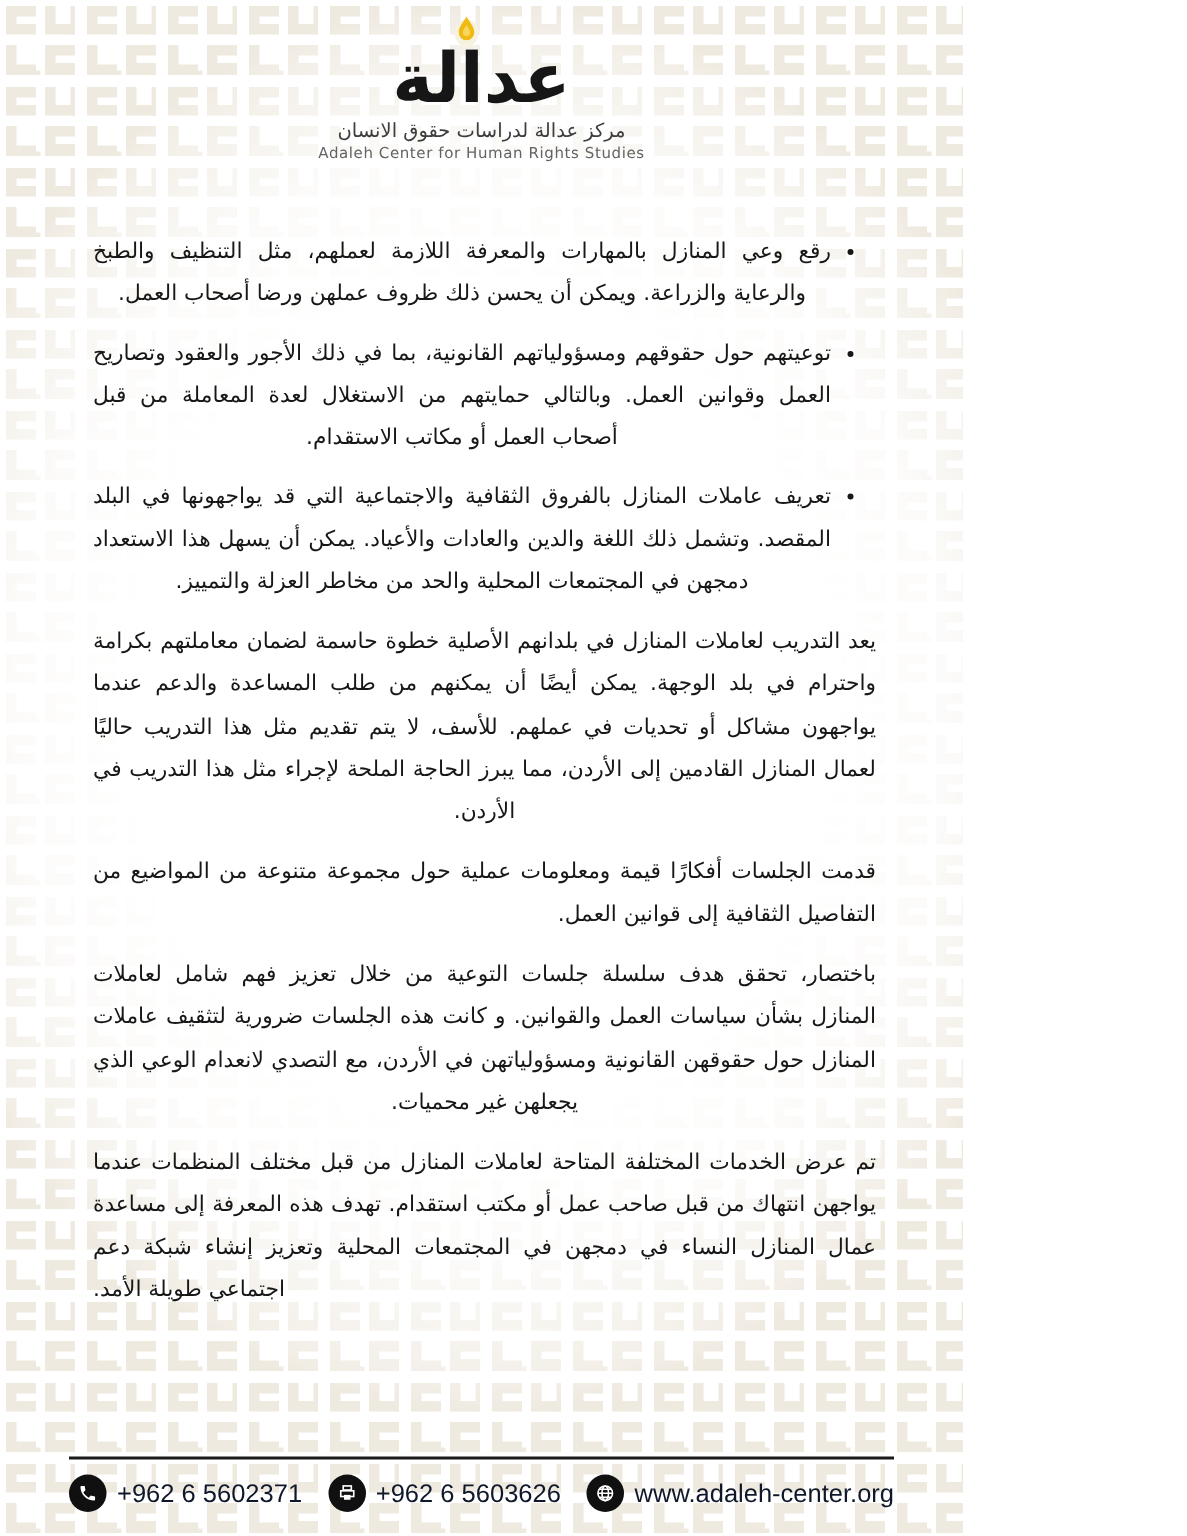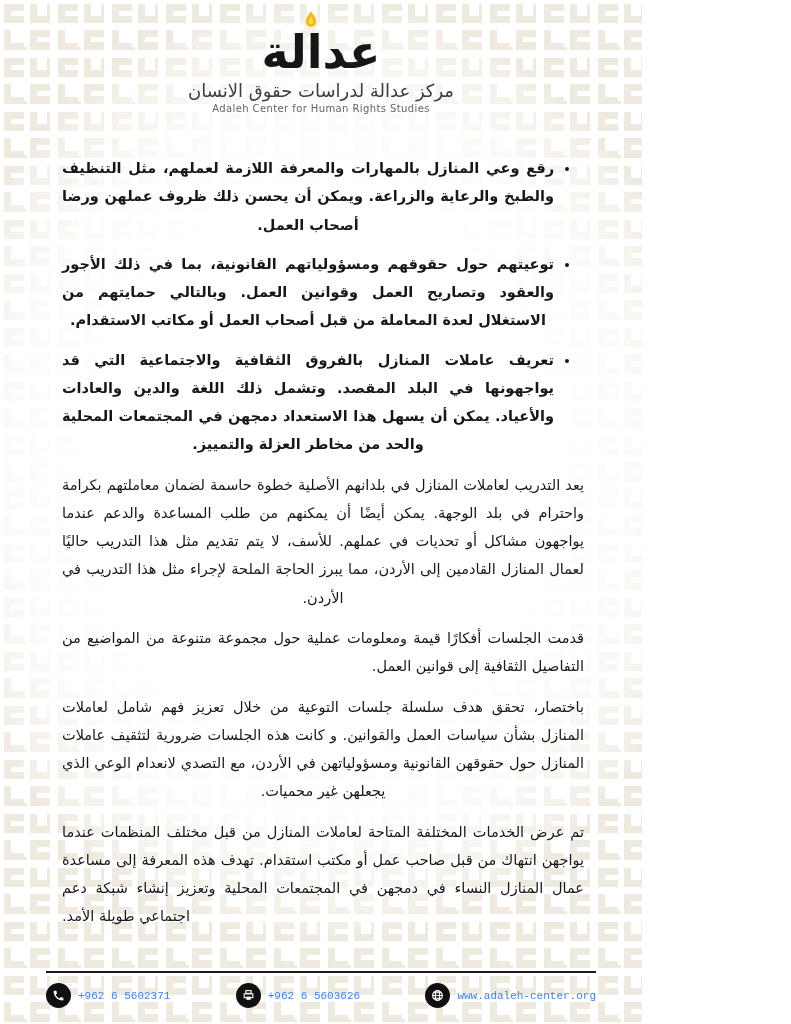--- a/index.html
+++ b/index.html
@@ -15,41 +15,41 @@
         rgba(255,255,255,0.82) 78%,
         rgba(255,255,255,0.25) 96%,
         rgba(255,255,255,0) 100%);}
 
   
   .logo{position:absolute;top:12px;left:0;right:0;text-align:center;}
   .wordmark-wrap{position:relative;display:inline-block;padding-top:16px;}
   .wordmark{font-size:46px;font-weight:700;color:#161616;line-height:1.05;
             font-family:"DejaVu Sans",sans-serif;letter-spacing:1px;}
   .flame{position:absolute;top:-2px;left:42%;transform:translateX(-50%);}
-  .logo-ar{font-size:18px;color:#3d3d3d;margin-top:4px;letter-spacing:0.5px;direction:rtl;}
+  .logo-ar{font-size:13px;color:#3d3d3d;margin-top:4px;letter-spacing:0.5px;direction:rtl;}
   .logo-en{font-size:10px;color:#636363;margin-top:2px;letter-spacing:0.4px;}
 
   
   .doc{position:absolute;top:141px;left:62px;right:58px;direction:rtl;
        color:#171717;font-size:14.5px;line-height:1.95;text-align:justify;}
   .intro{text-align:right;text-indent:42px;margin:0;}
   ul.points{margin:13px 0 0;padding:0 30px 0 0;list-style:disc outside;}
-  ul.points li{margin:0 0 11px;text-align:justify;text-align-last:center;font-weight:bold;}
+  ul.points li{margin:0 0 11px;text-align:justify;text-align-last:center;}
   ul.points li:last-child{margin-bottom:0;}
   .para{margin:12px 0 0;text-align:justify;text-align-last:center;}
   .para.align-right{text-align-last:right;}
   .para.align-left{text-align-last:left;}
 
   
   .footer-rule{position:absolute;top:971px;left:46px;right:46px;
                border-top:2px solid #1b1b1b;}
   .footer{position:absolute;top:983px;left:46px;right:46px;direction:ltr;
           display:flex;justify-content:space-between;align-items:center;}
   .contact{display:flex;align-items:center;gap:7px;}
-  .contact .txt{font-size:11px;color:#3b82f6;font-family:Liberation Mono, monospace;}
+  .contact .txt{font-size:17px;color:#0f172a;font-family:Liberation Sans, sans-serif;}
   .icon-circle{width:25px;height:25px;border-radius:50%;background:#101010;
                display:flex;align-items:center;justify-content:center;flex:0 0 auto;}
   .icon-circle svg{display:block;}
 </style>
 </head>
 <body>
 
 <div class="page">
 
   <svg class="bg-pattern" width="791" height="1024" xmlns="http://www.w3.org/2000/svg">

